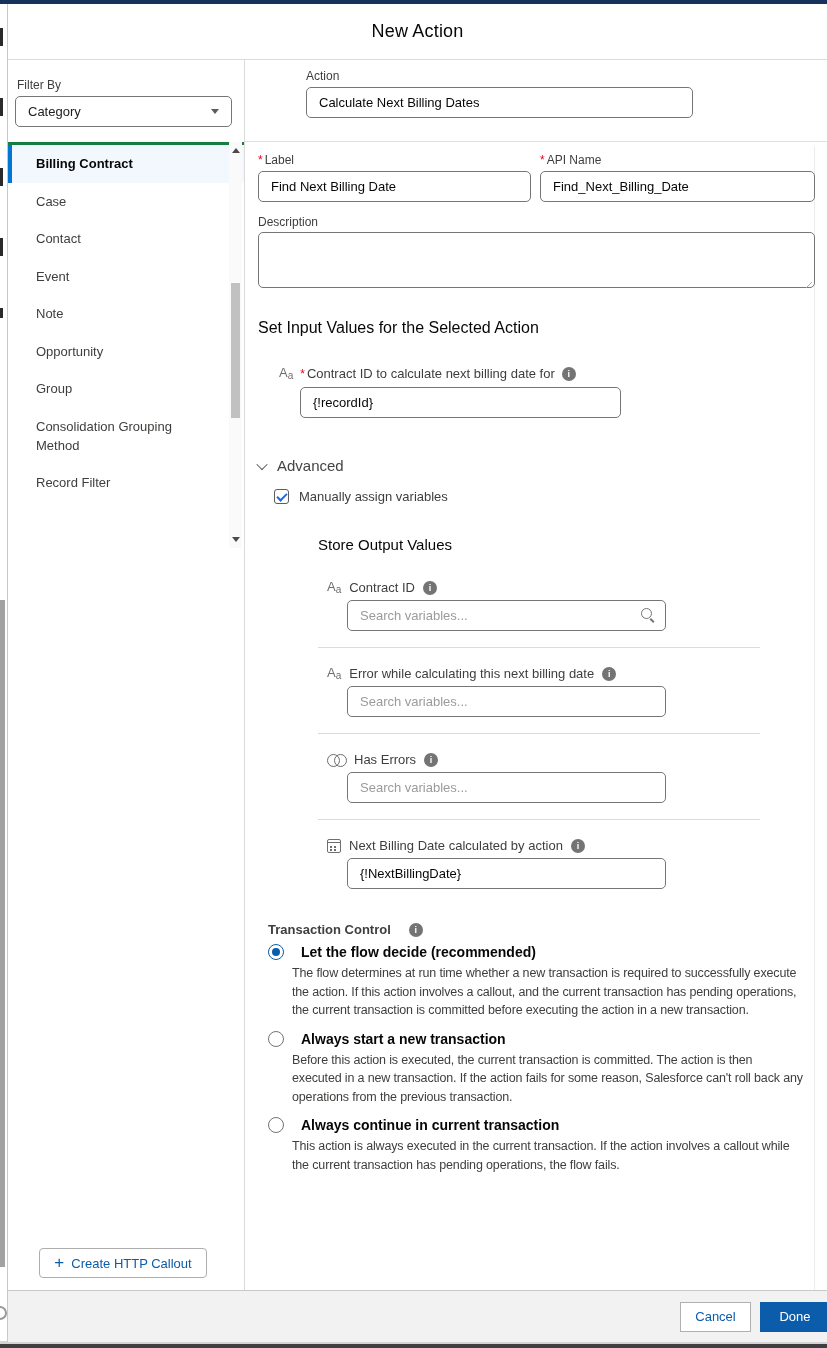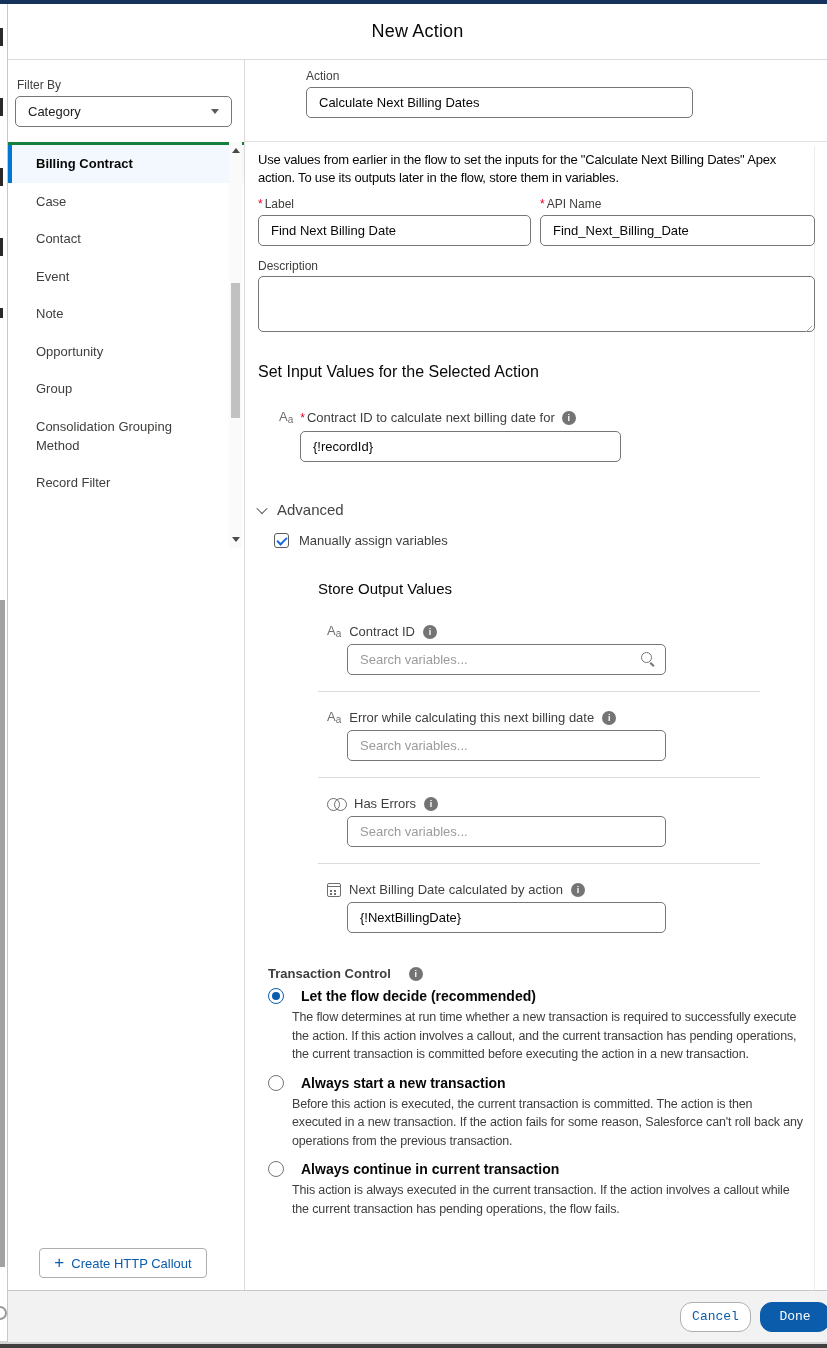--- a/index.html
+++ b/index.html
@@ -113,21 +113,21 @@
   .tc-option.first { margin-top:7px; }
   .tc-opt-head { display:flex; align-items:center; gap:17px; margin-left:10px; cursor:pointer; }
   .radio { width:16px; height:16px; border:1.5px solid #747474; border-radius:50%; background:#fff; position:relative; flex:none; }
   .radio.sel { border-color:#0b5cab; }
   .radio.sel::after { content:""; position:absolute; left:2.5px; top:2.5px; width:8px; height:8px; background:#0b5cab; border-radius:50%; }
   .tc-opt-label { font-size:14px; font-weight:bold; color:#080707; }
   .tc-desc { margin-left:34px; margin-top:4px; width:512px; font-size:12.5px; line-height:18.5px; color:#3e3e3c; letter-spacing:-0.15px; }
 
   
   .footer { position:absolute; left:0; bottom:0; width:100%; height:52px; background:#f2f2f2; border-top:1px solid #c9c9c9; display:flex; align-items:center; justify-content:flex-end; gap:9px; padding-right:0; }
-  .btn { height:30px; border-radius:12px; font-family:Liberation Mono, monospace; font-size:13px; display:flex; align-items:center; justify-content:center; cursor:pointer; }
+  .btn { height:30px; border-radius:0; font-family:Liberation Sans, sans-serif; font-size:13px; display:flex; align-items:center; justify-content:center; cursor:pointer; }
   .btn-cancel { background:#fff; border:1px solid #b0b0b0; color:#0b5cab; width:71px; }
   .btn-done { background:#0b5cab; border:1px solid #0b5cab; color:#fff; width:70px; margin-right:-3px; }
 </style>
 </head>
 <body>
 
 <div id="screen">
   <div class="top-strip"></div>
   <div class="left-strip">
     <div class="left-tick" style="top:24px"></div>
@@ -188,21 +188,20 @@
       <div class="main-edge-line"></div>
       <div class="main-inner">
 
         <div class="action-section">
           <div class="action-block">
             <div class="field-label">Action</div>
             <input class="text-input" type="text" value="Calculate Next Billing Dates" style="">
           </div>
         </div>
 
-        <div class="intro">Use values from earlier in the flow to set the inputs for the "Calculate Next Billing Dates" Apex action. To use its outputs later in the flow, store them in variables.</div>
 
         <div class="two-col">
           <div class="col-a">
             <div class="field-label"><span class="req">*</span><span>Label</span></div>
             <input class="text-input" type="text" value="Find Next Billing Date" style="">
           </div>
           <div class="col-b">
             <div class="field-label"><span class="req">*</span><span>API Name</span></div>
             <input class="text-input" type="text" value="Find_Next_Billing_Date" style="">
           </div>

